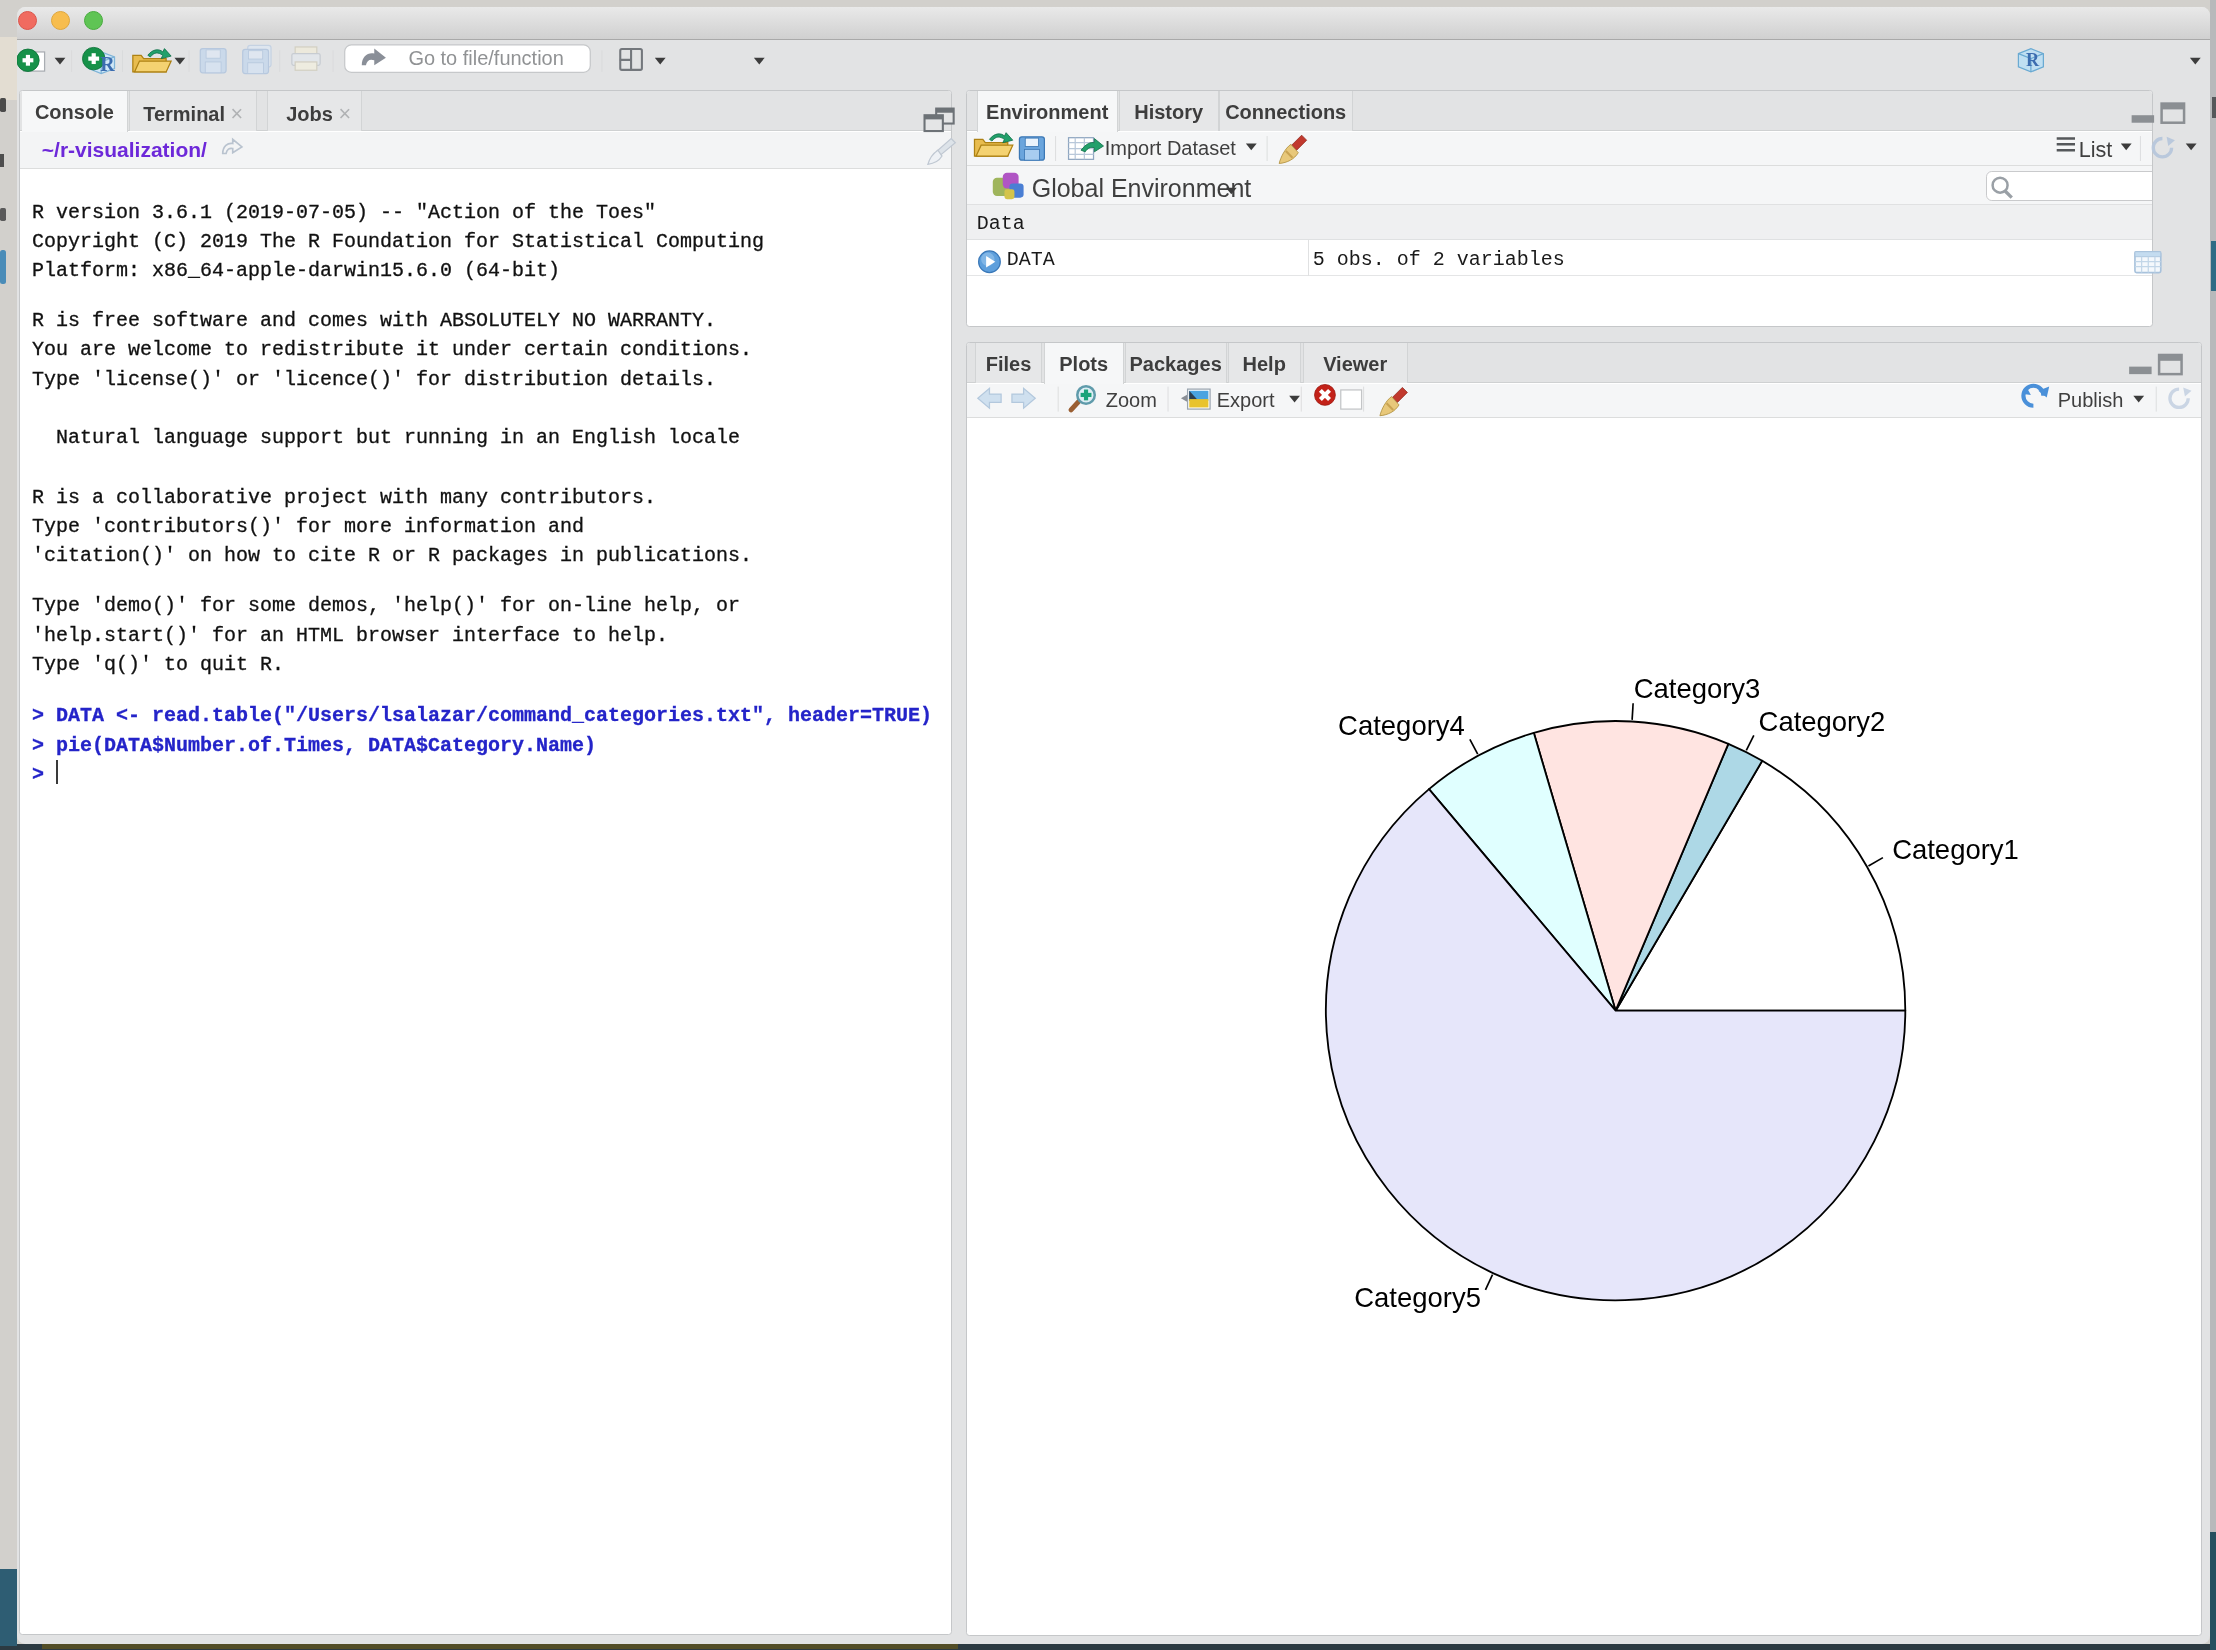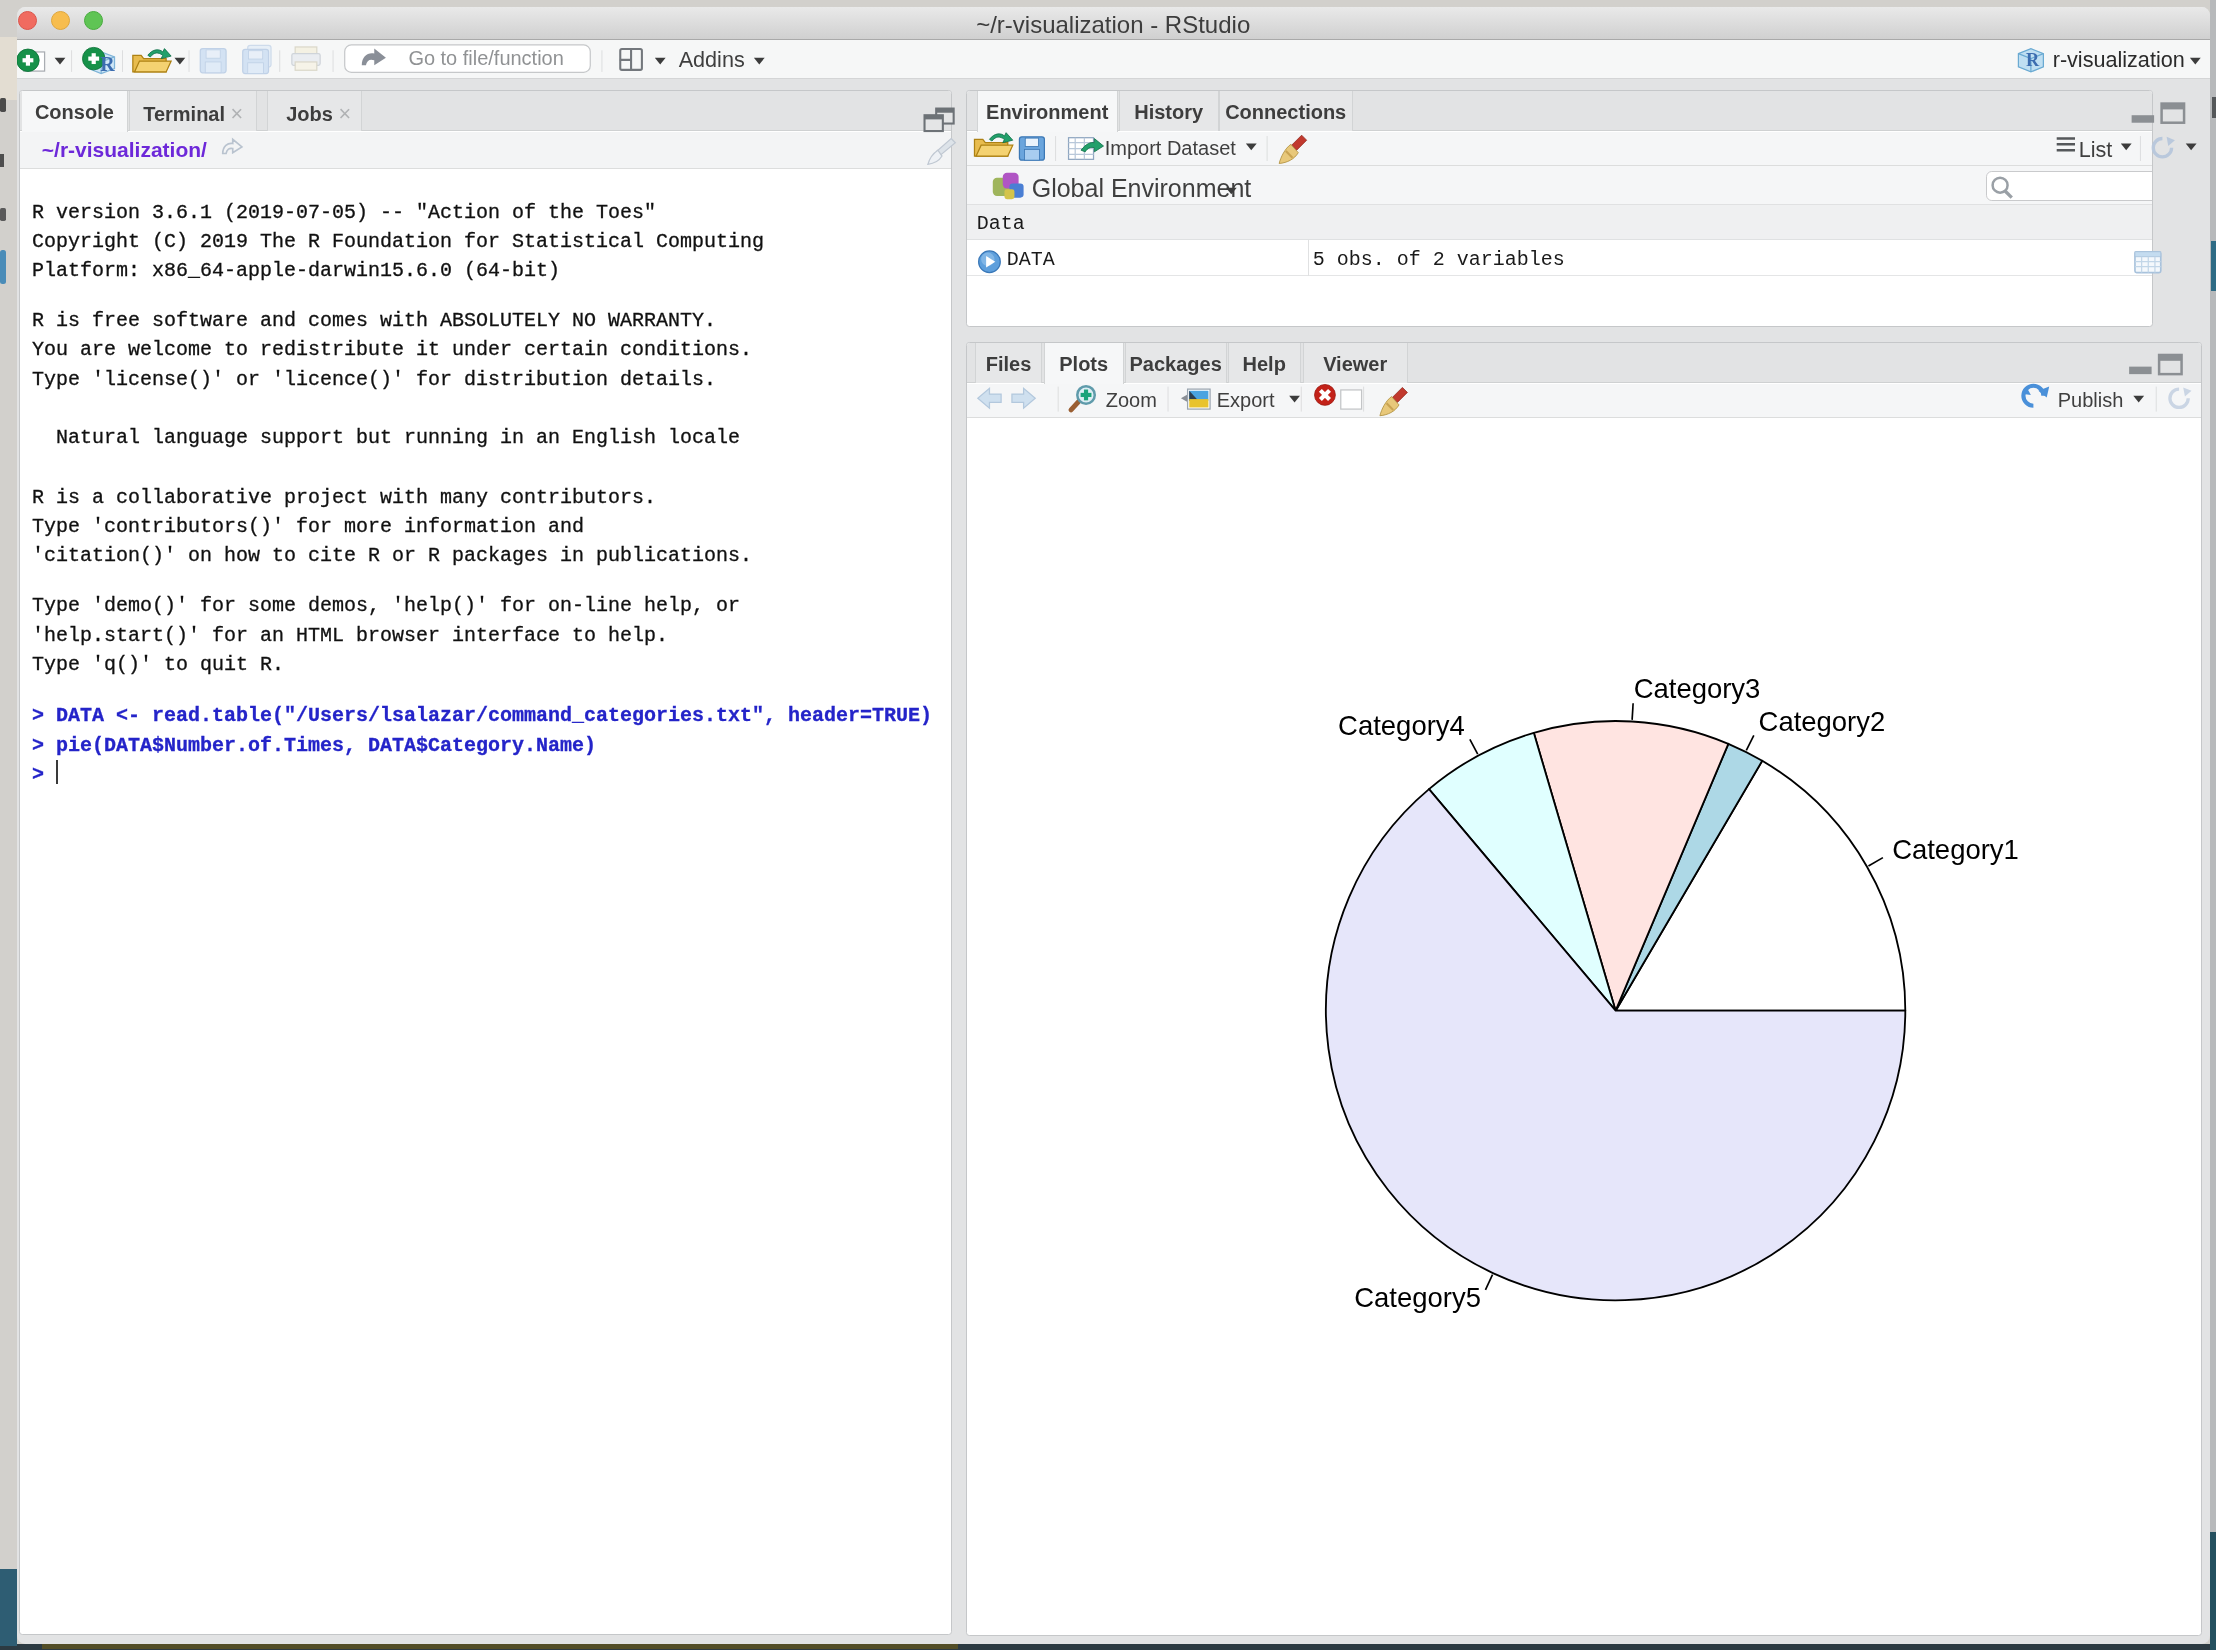--- a/index.html
+++ b/index.html
@@ -39,25 +39,20 @@
 <div class="abs" style="left:2210px;top:0;width:6.7px;height:1650px;background:#b7b9bb;"></div>
 <div class="abs" style="left:2212px;top:97px;width:4.2px;height:21px;background:#55585a;"></div>
 <div class="abs" style="left:2211px;top:241px;width:5px;height:50px;background:#2e6b85;"></div>
 <div class="abs" style="left:2210px;top:1532px;width:6.7px;height:118px;background:#24505f;"></div>
 
 <div id="win">
   <div id="titlebar">
     <div class="tl" style="left:1.7px;background:#f06b60;border:0.8px solid #da544a;"></div>
     <div class="tl" style="left:34px;background:#f7bd4e;border:0.8px solid #dfa63c;"></div>
     <div class="tl" style="left:67px;background:#5fc454;border:0.8px solid #48ab3e;"></div>
-    <div class="title">~/r-visualization - RStudio</div>
-  </div>
-  <div id="toolbar">
-    <div class="tlabel" style="left:662px;top:7.5px;font-size:21.6px;">Addins</div>
-    <div class="tlabel" style="left:2036px;top:7.5px;font-size:21.6px;color:#2b2b2b;">r-visualization</div>
   </div>
 
   <div class="pane" id="consolepane" style="left:2.5px;top:83px;width:933px;height:1545px;">
     <div class="tabrow">
       <div class="tab active" style="left:1.7px;width:106px;border-left:none;">Console</div>
       <div class="tab" style="left:109px;width:128px;">Terminal <span class="x">×</span></div>
       <div class="tab" style="left:247px;width:95px;padding-left:8px;">Jobs <span class="x">×</span></div>
     </div>
     <div class="ptoolbar" style="top:41px;height:37px;background:#f3f4f5;">
       <div class="abs" style="left:21.6px;top:6.7px;font-size:21px;font-weight:700;color:#6d28d9;">~/r-visualization/</div>

